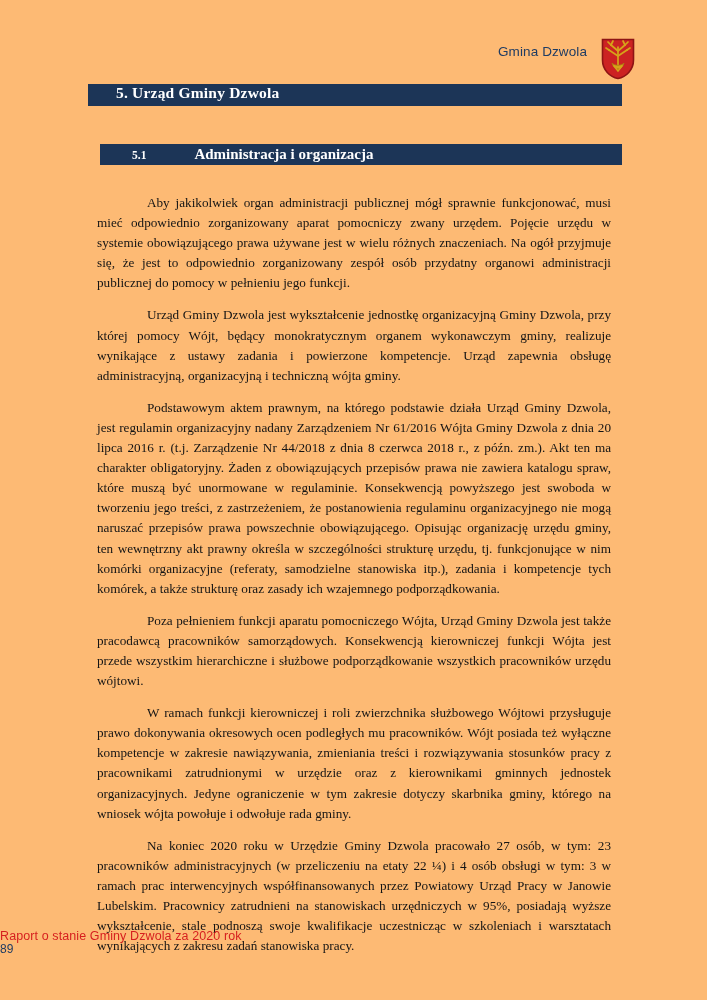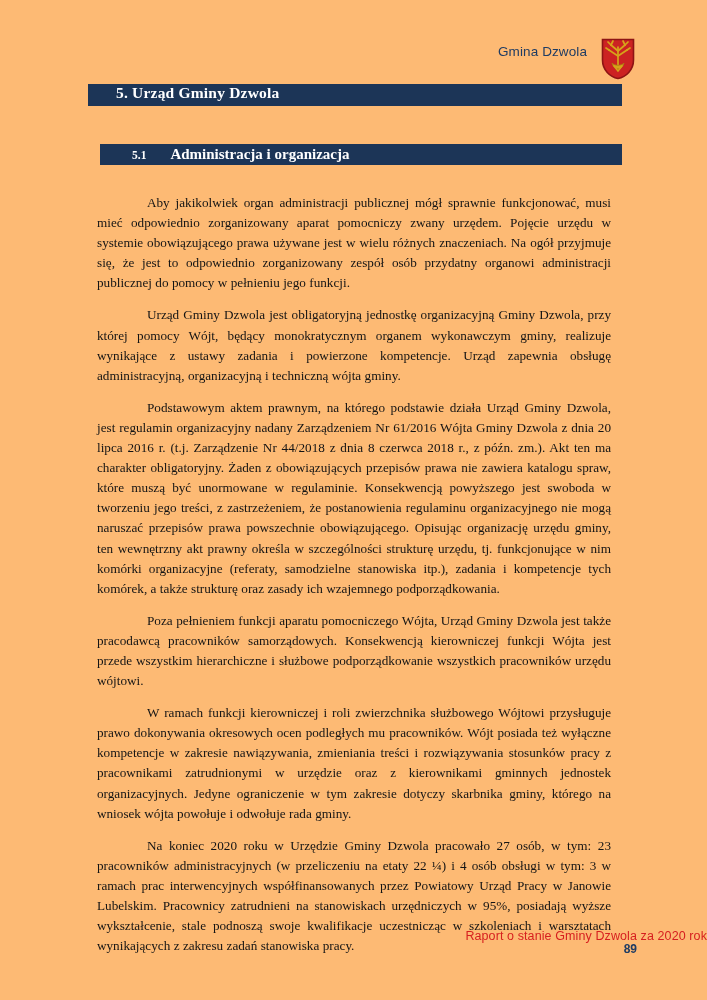--- a/index.html
+++ b/index.html
@@ -70,20 +70,21 @@
   .section-bar {
     position: absolute;
     left: 100px;
     top: 144px;
     width: 522px;
     height: 21px;
     background: #1c3557;
     box-sizing: border-box;
     display: flex;
     align-items: center;
+    gap: 24px;
   }
   .section-bar .sec-num {
     color: #ffffff;
     font-size: 11.5px;
     font-weight: bold;
     padding-left: 32px;
     white-space: nowrap;
   }
   .section-bar .sec-name {
     color: #ffffff;
@@ -111,40 +112,39 @@
     word-spacing: 0.1px;
   }
   .body-text p:last-child { text-align: justify; }
 
   
   .footer {
     position: absolute;
     left: 0;
     top: 926px;
     width: 707px;
-    text-align: right;
+    text-align: left;
   }
   .footer-text {
     font-family: "Liberation Sans", "DejaVu Sans", sans-serif;
     font-size: 12.5px;
     color: #d61f1f;
     letter-spacing: 0.1px;
   }
   .page-number {
     position: absolute;
     top: 942px;
     left: 0;
     width: 707px;
     padding-right: 70px;
     box-sizing: border-box;
-    text-align: right;
+    text-align: left;
     font-family: "Liberation Sans", "DejaVu Sans", sans-serif;
     font-size: 12px;
     color: #1f3c63;
-    font-weight: bold;
   }
 </style>
 </head>
 <body>
 
 <div class="page">
 
   <div class="doc-header">
     <div class="header-title">Gmina Dzwola</div>
     <svg class="crest" viewBox="0 0 34 42" xmlns="http://www.w3.org/2000/svg">
@@ -171,21 +171,21 @@
     <span class="chapter-title">5. Urząd Gminy Dzwola</span>
   </div>
 
   <div class="section-bar">
     <span class="sec-num">5.1</span>
     <span class="sec-name">Administracja i organizacja</span>
   </div>
 
   <div class="body-text">
     <p>Aby jakikolwiek organ administracji publicznej mógł sprawnie funkcjonować, musi mieć odpowiednio zorganizowany aparat pomocniczy zwany urzędem. Pojęcie urzędu w systemie obowiązującego prawa używane jest w wielu różnych znaczeniach. Na ogół przyjmuje się, że jest to odpowiednio zorganizowany zespół osób przydatny organowi administracji publicznej do pomocy w pełnieniu jego funkcji.</p>
-    <p>Urząd Gminy Dzwola jest obligatoryjną jednostkę organizacyjną Gminy Dzwola, przy której pomocy Wójt, będący monokratycznym organem wykonawczym gminy, realizuje wynikające z ustawy zadania i powierzone kompetencje. Urząd zapewnia obsługę administracyjną, organizacyjną i techniczną wójta gminy.</p>
+    <p>Urząd Gminy Dzwola jest wykształcenie jednostkę organizacyjną Gminy Dzwola, przy której pomocy Wójt, będący monokratycznym organem wykonawczym gminy, realizuje wynikające z ustawy zadania i powierzone kompetencje. Urząd zapewnia obsługę administracyjną, organizacyjną i techniczną wójta gminy.</p>
     <p>Podstawowym aktem prawnym, na którego podstawie działa Urząd Gminy Dzwola, jest regulamin organizacyjny nadany  Zarządzeniem Nr 61/2016 Wójta Gminy Dzwola z dnia 20 lipca 2016 r. (t.j. Zarządzenie Nr 44/2018 z dnia 8 czerwca 2018 r., z późn. zm.). Akt ten ma charakter obligatoryjny. Żaden z obowiązujących przepisów prawa nie zawiera katalogu spraw, które muszą być unormowane w regulaminie. Konsekwencją powyższego jest swoboda w tworzeniu jego treści, z zastrzeżeniem, że postanowienia regulaminu organizacyjnego nie mogą naruszać przepisów prawa powszechnie obowiązującego. Opisując organizację urzędu gminy, ten wewnętrzny akt prawny określa w szczególności strukturę urzędu, tj. funkcjonujące w nim komórki organizacyjne (referaty, samodzielne stanowiska itp.), zadania i kompetencje tych komórek, a także strukturę oraz zasady ich wzajemnego podporządkowania.</p>
     <p>Poza pełnieniem funkcji aparatu pomocniczego Wójta, Urząd Gminy Dzwola jest także pracodawcą pracowników samorządowych. Konsekwencją kierowniczej funkcji Wójta jest przede wszystkim hierarchiczne i służbowe podporządkowanie wszystkich pracowników urzędu wójtowi.</p>
     <p>W ramach funkcji kierowniczej i roli zwierzchnika służbowego Wójtowi przysługuje prawo dokonywania okresowych ocen podległych mu pracowników. Wójt posiada też wyłączne kompetencje w zakresie nawiązywania, zmieniania treści i rozwiązywania stosunków pracy z pracownikami zatrudnionymi w urzędzie oraz z kierownikami gminnych jednostek organizacyjnych. Jedyne ograniczenie w tym zakresie dotyczy skarbnika gminy, którego na wniosek wójta powołuje i odwołuje rada gminy.</p>
     <p>Na koniec 2020 roku w Urzędzie Gminy Dzwola pracowało 27 osób, w tym: 23 pracowników administracyjnych (w przeliczeniu na etaty 22 ¼) i 4 osób obsługi w tym: 3 w ramach prac interwencyjnych współfinansowanych przez Powiatowy Urząd Pracy w Janowie Lubelskim. Pracownicy zatrudnieni na stanowiskach urzędniczych w 95%, posiadają wyższe wykształcenie, stale podnoszą swoje kwalifikacje uczestnicząc w szkoleniach i warsztatach wynikających z zakresu zadań stanowiska pracy.</p>
   </div>
 
   <div class="footer">
     <span class="footer-text">Raport o stanie Gminy Dzwola za 2020 rok</span>
   </div>
   <div class="page-number">89</div>

